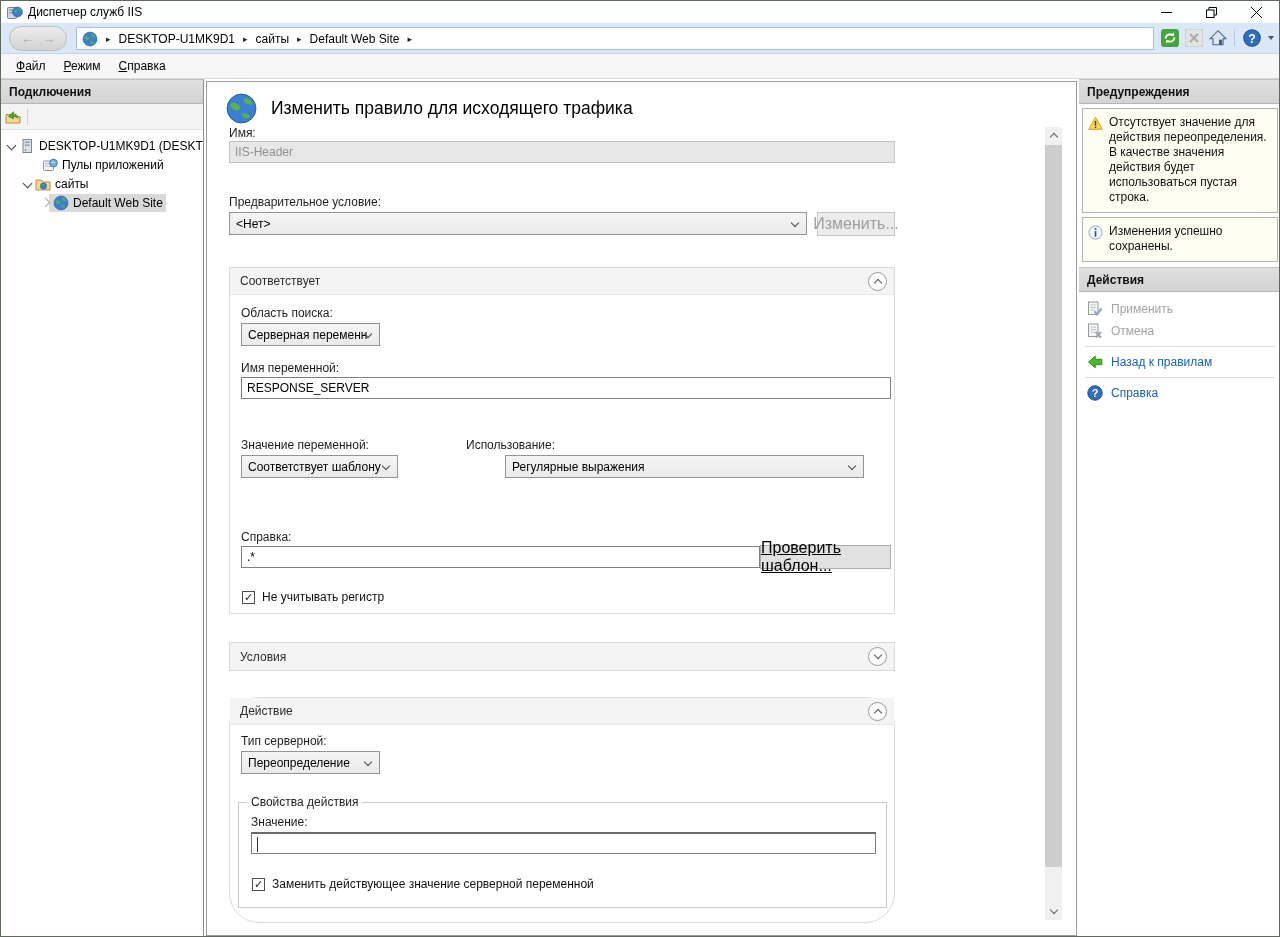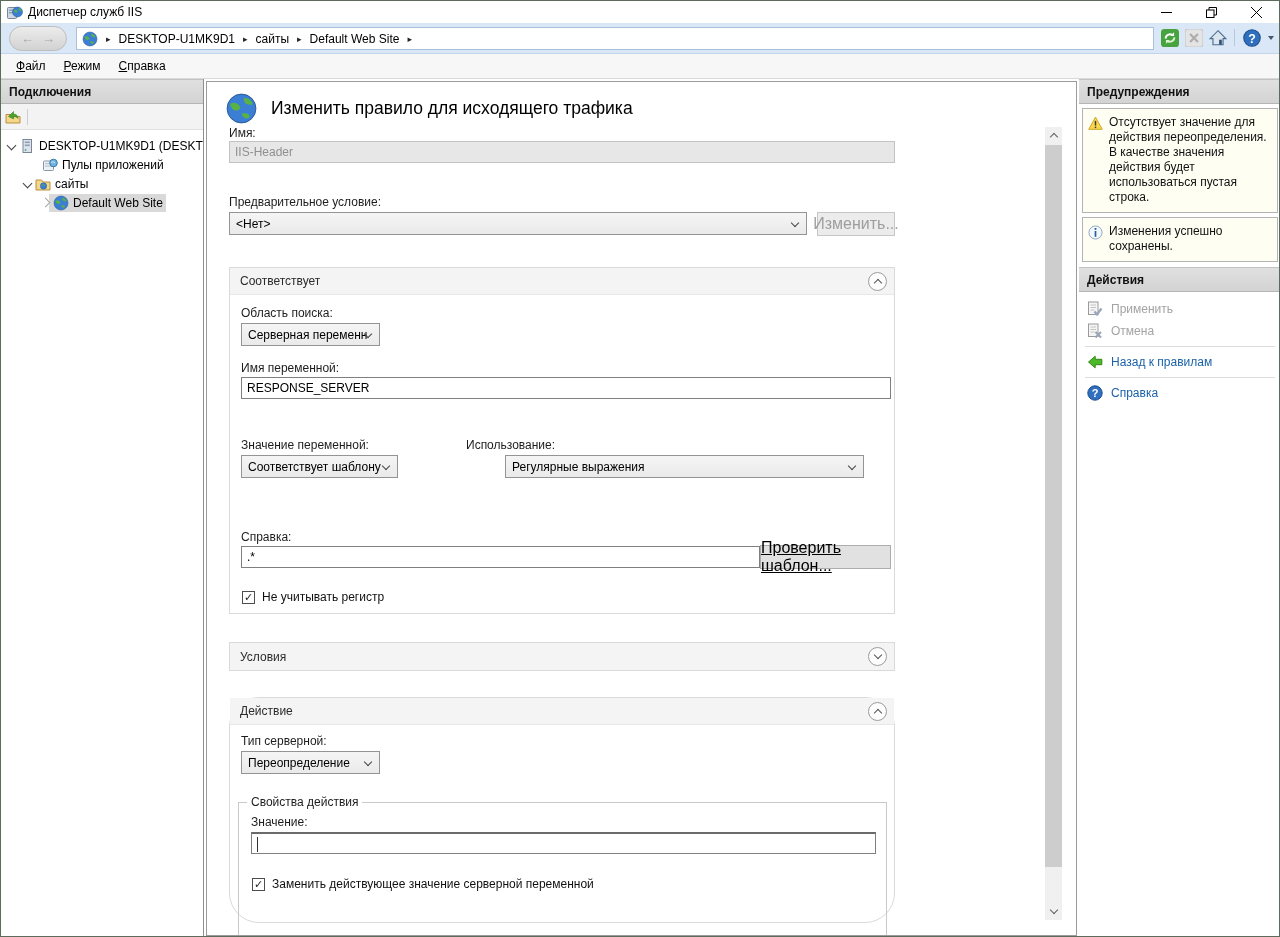--- a/index.html
+++ b/index.html
@@ -303,21 +303,21 @@
         <span>Действие</span>
         <span class="sectoggle">
             <span class="chu"></span>
           </span>
       </div>
       <div class="label" style="left:11px;top:36px;">Тип серверной:</div>
       <div class="combo" style="left:11px;top:53px;width:139px;">
         <span>Переопределение</span>
         <span class="combochev"></span>
       </div>
-      <div class="fieldset" style="left:8px;top:104px;width:649px;height:136px;">
+      <div class="fieldset" style="left:8px;top:104px;width:649px;height:106px;">
         <span class="legend">Свойства действия</span>
         <div class="label" style="left:12px;top:12px;">Значение:</div>
         <div class="tinput" style="position:absolute;left:12px;top:29px;width:625px;border-top:2px solid #6a6a6a;">
           <span class="caret"></span>
           <span></span>
         </div>
         <div class="chk" style="left:13px;top:74px;">
           <span class="chkbox">✓</span>
           <span>Заменить действующее значение серверной переменной</span>
         </div>

